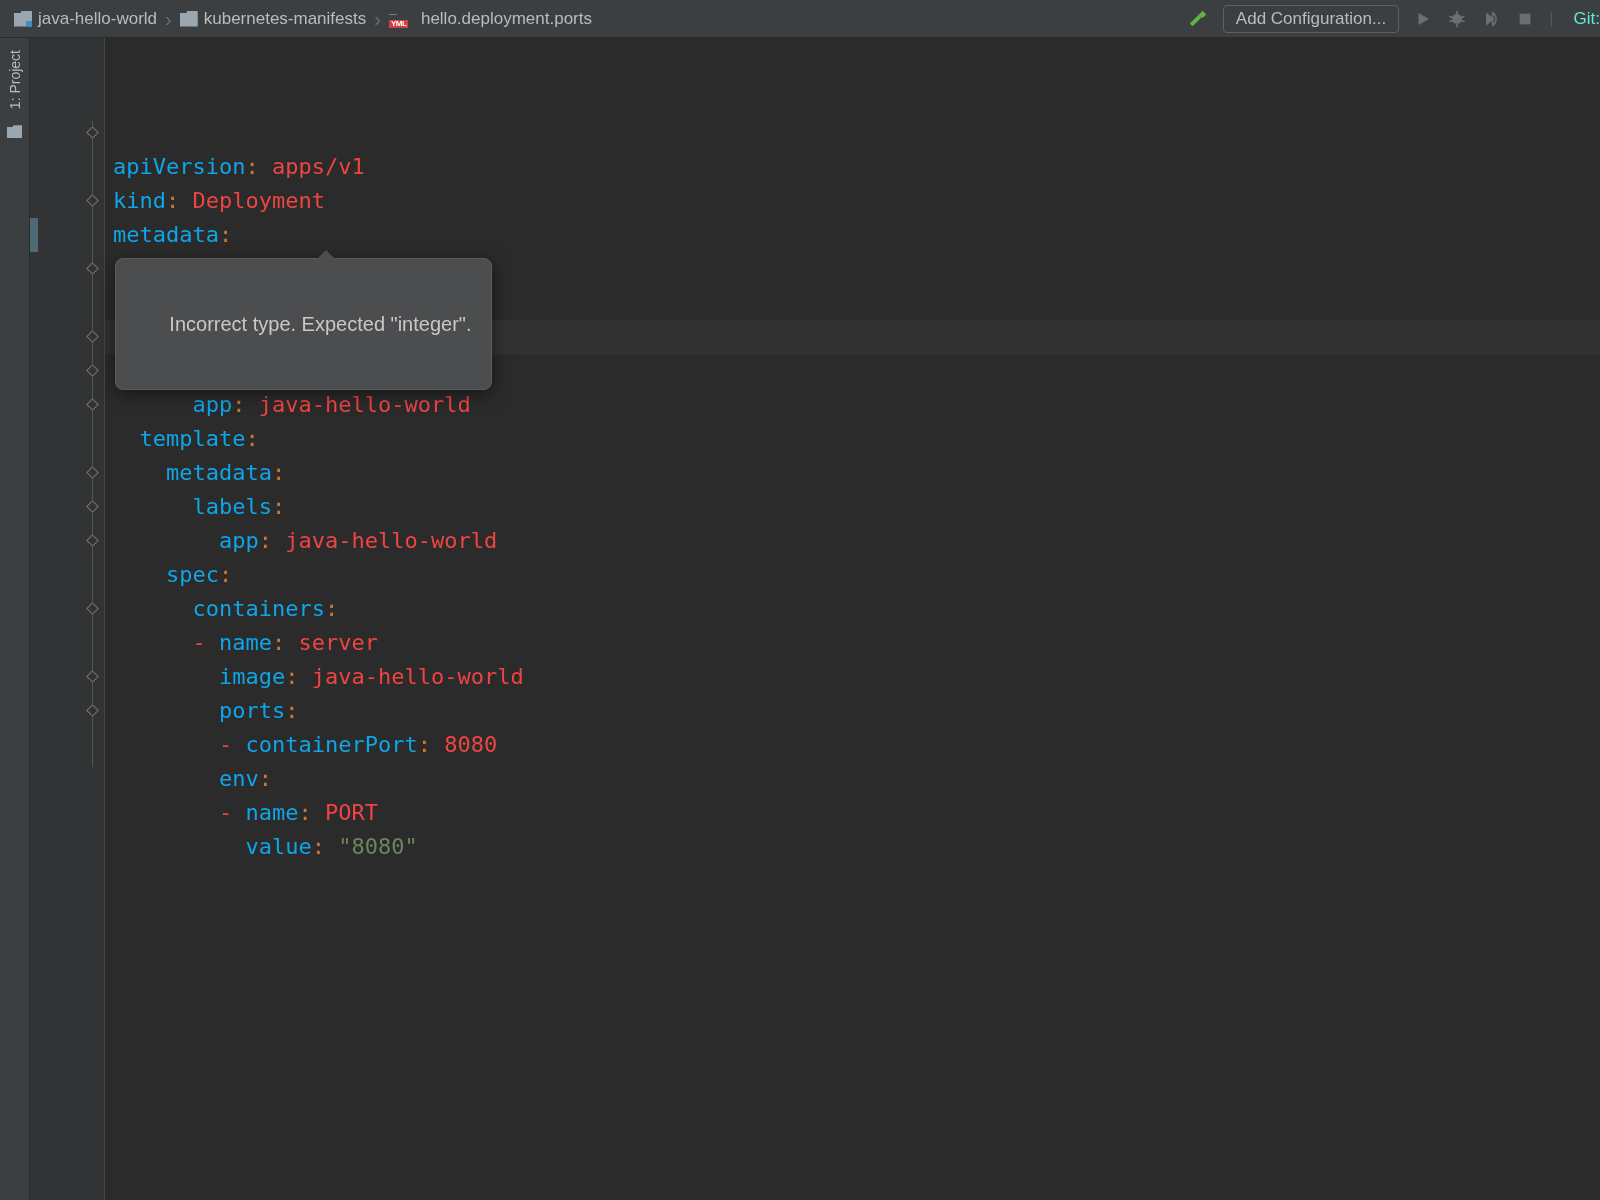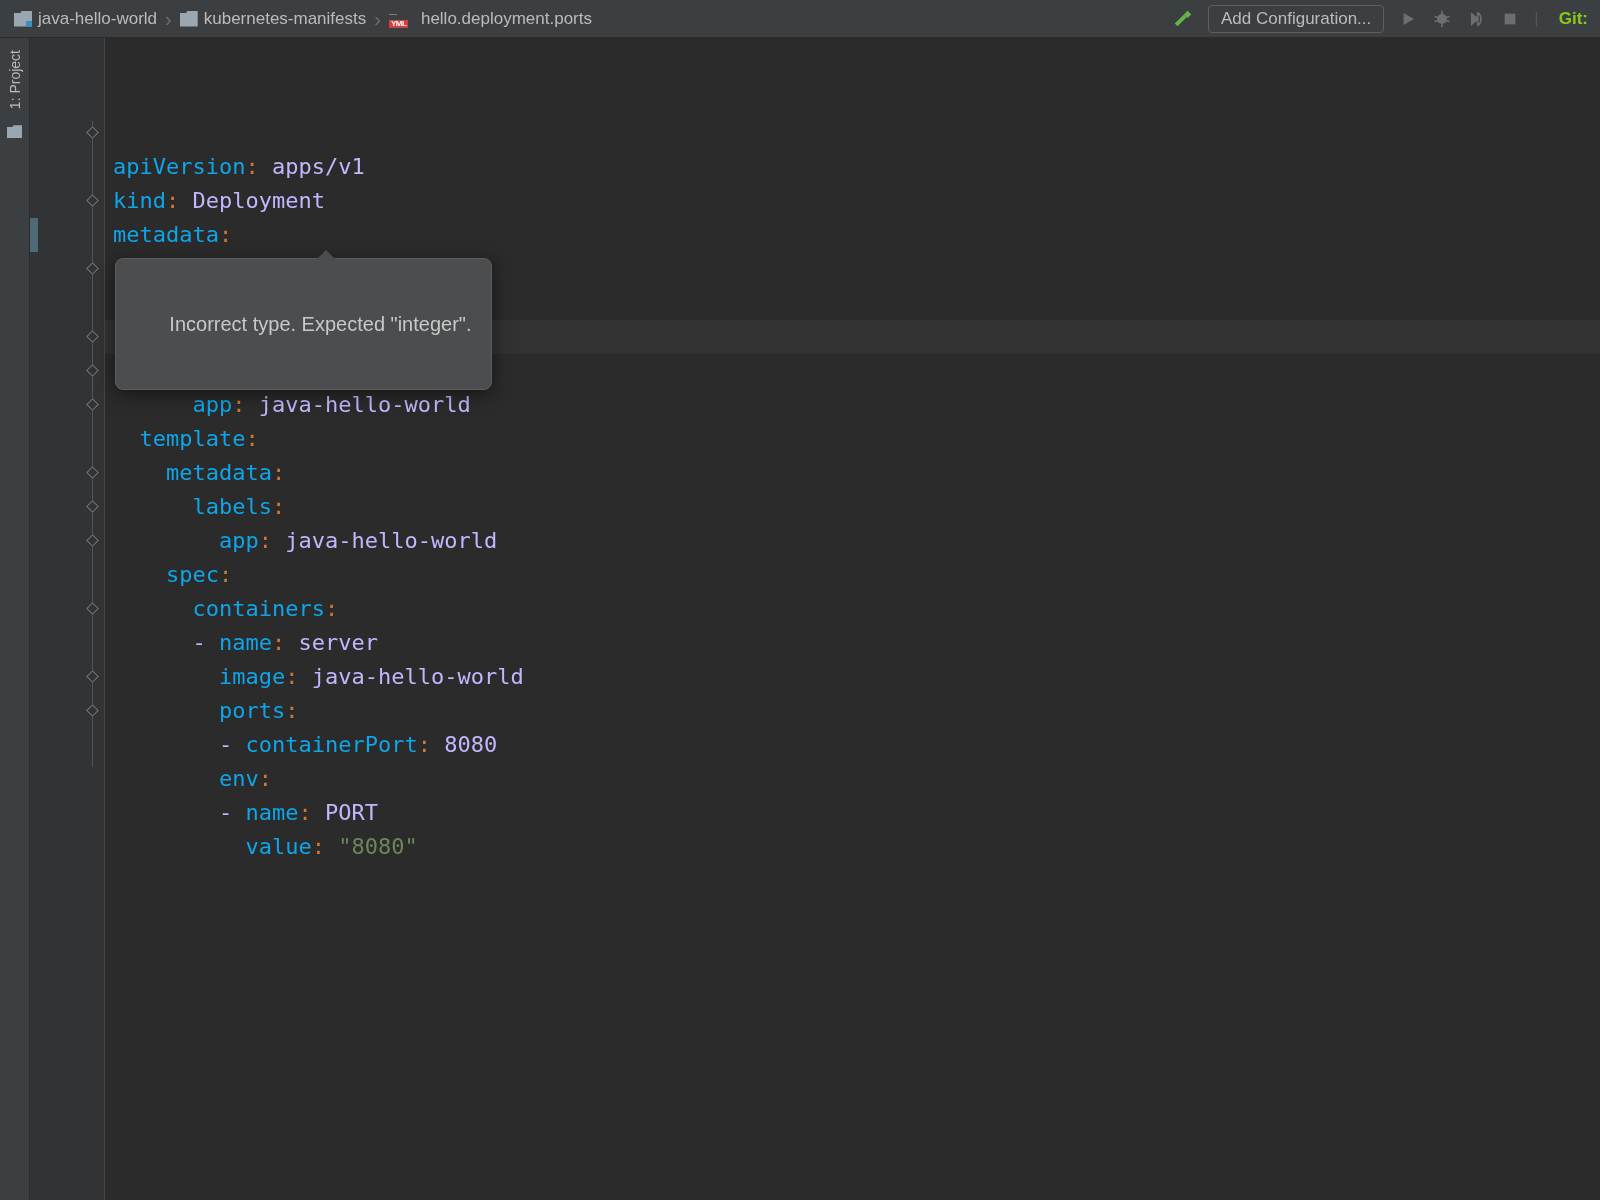--- a/index.html
+++ b/index.html
@@ -48,35 +48,34 @@
     color: #bbbbbb; position: relative;
   }
   .yaml-icon::before { content: "—"; color: #bbbbbb; }
   .yaml-icon::after {
     content: "YML"; font-size: 8px; font-weight: bold;
     background: #d04040; color: #fff; padding: 0 2px; position: absolute; bottom: 0; left: 0;
   }
 
   .toolbar-right {
     display: flex; align-items: center; gap: 14px;
-    padding-right: 12px;
   }
   .hammer-icon svg { display: block; }
   .config-btn {
     background: #3c3f41;
     border: 1px solid #5e6060;
     border-radius: 4px;
     padding: 3px 12px;
     color: #bbbbbb;
     font-size: 17px;
     cursor: pointer;
   }
   .tb-icon { width: 20px; height: 20px; display: flex; align-items: center; justify-content: center; }
   .tb-icon svg { display: block; }
-  .git-label { color: #84cc16; padding-left: 6px; font-weight: bold; }
+  .git-label { color: #5eead4; padding-left: 6px; }
 
   
   .left-strip {
     position: absolute;
     top: 38px; left: 0; bottom: 0;
     width: 30px;
     background: #3c3f41;
     border-right: 1px solid #2b2b2b;
     display: flex; flex-direction: column; align-items: center;
     padding-top: 6px; gap: 10px;
@@ -133,21 +132,21 @@
     font-size: 22px;
     line-height: 34px;
     padding-top: 10px;
     position: relative;
     white-space: pre;
   }
   .code-line { padding-left: 8px; height: 34px; }
   .hl-line { background: #323232; }
   .k { color: #0ea5e9; }   
   .p { color: #cc7832; }   
-  .v { color: #c4b5fd; }   
+  .v { color: #ef4444; }   
   .s { color: #6a8759; }   
   .err-underline {
     text-decoration: underline wavy #c75450;
     text-underline-offset: 4px;
   }
 
   
   .tooltip {
     position: absolute;
     background: #4b4d4f;

